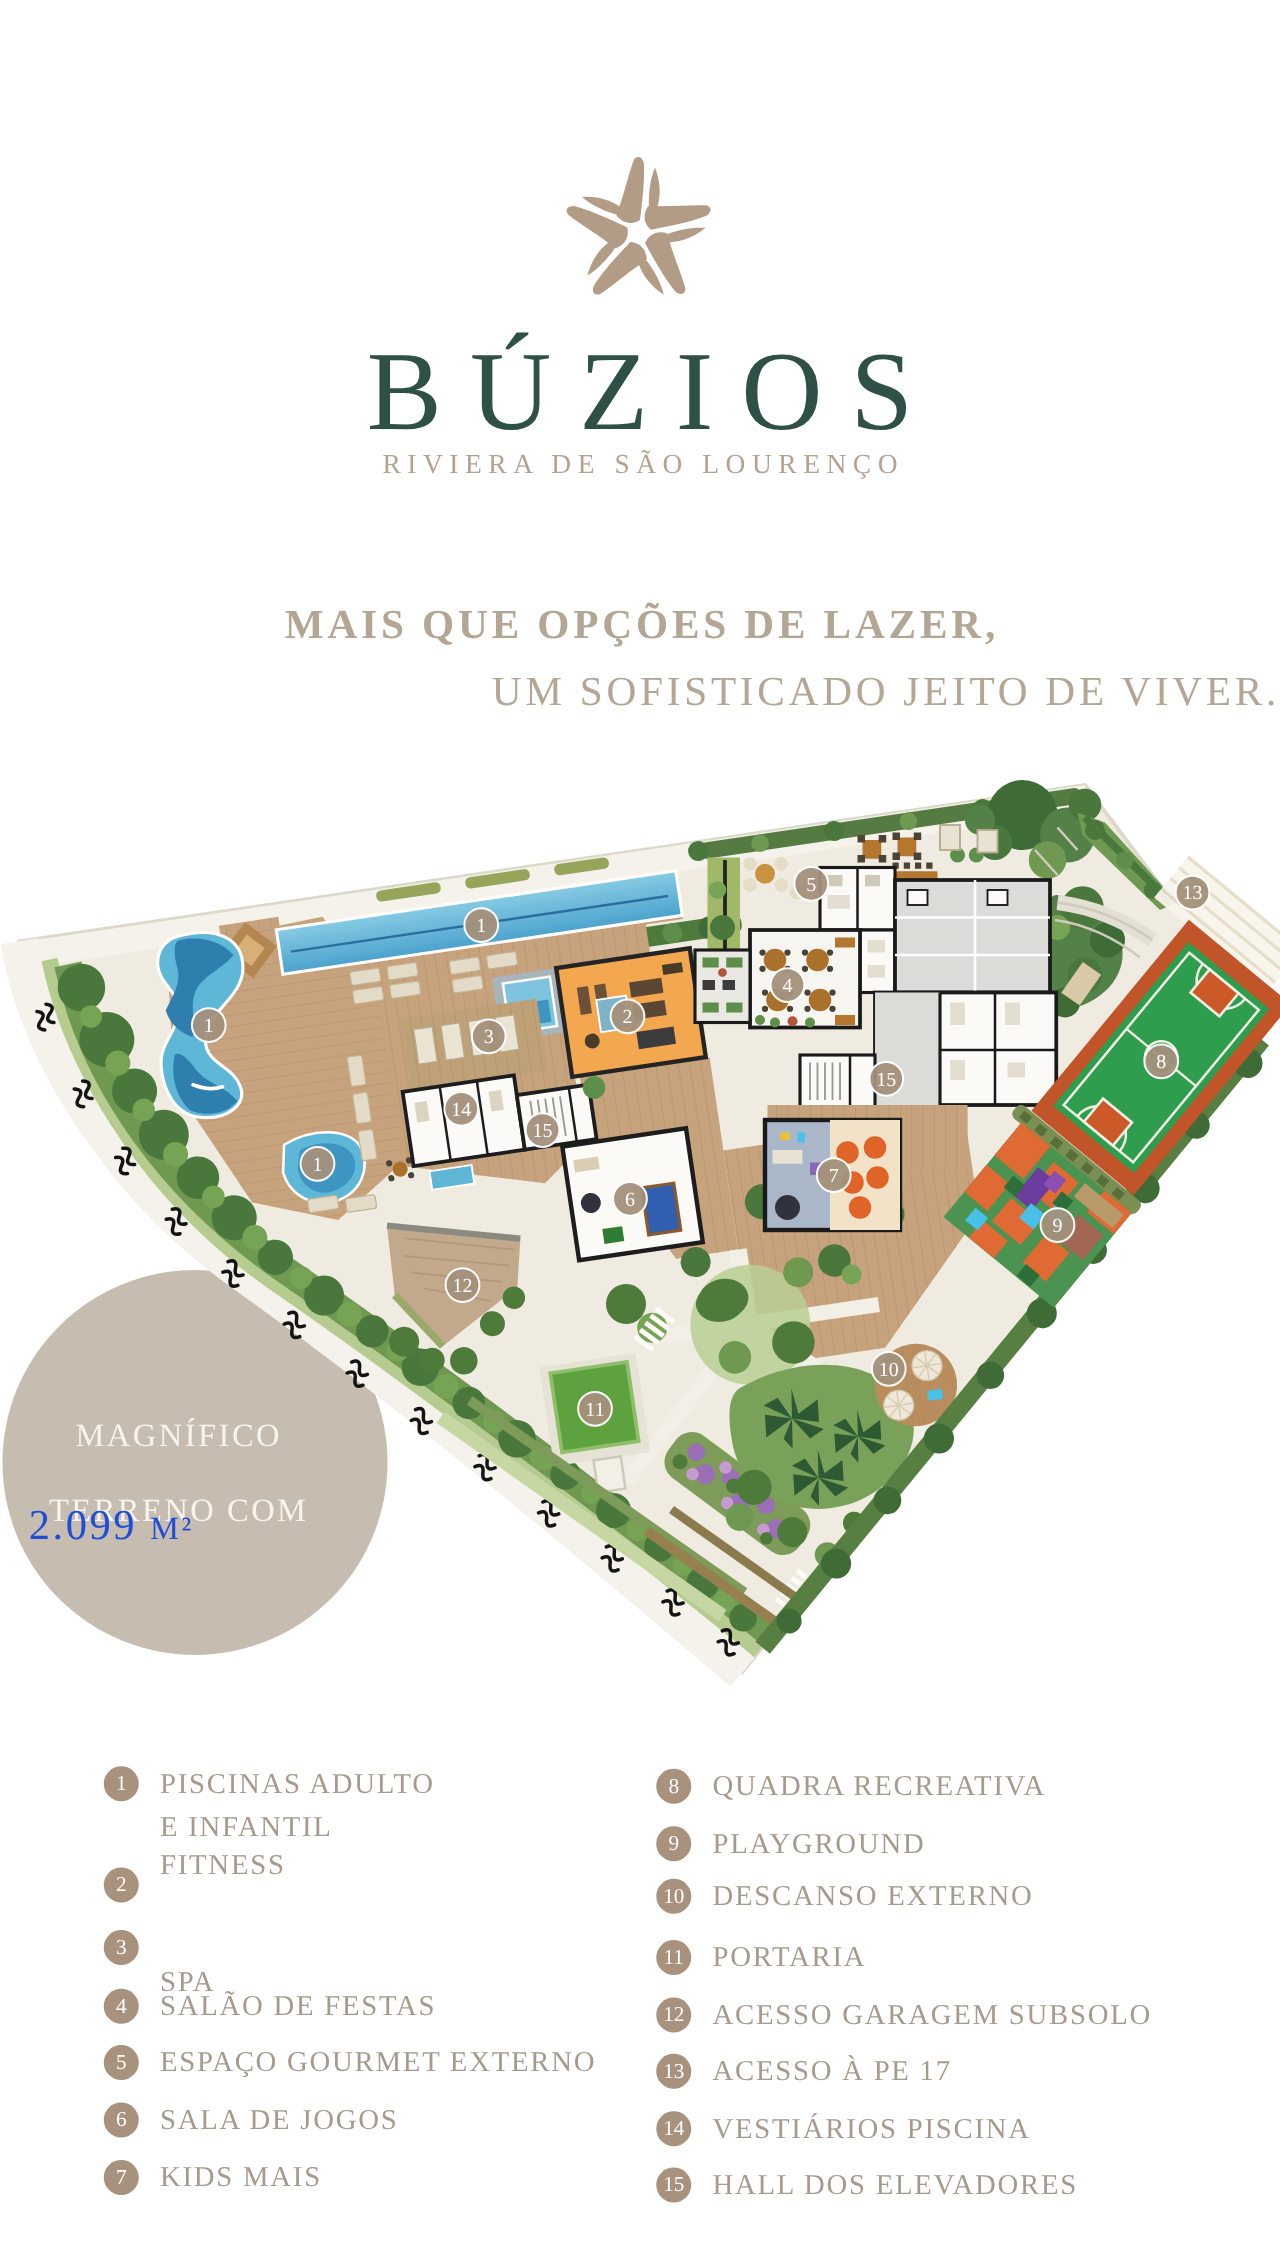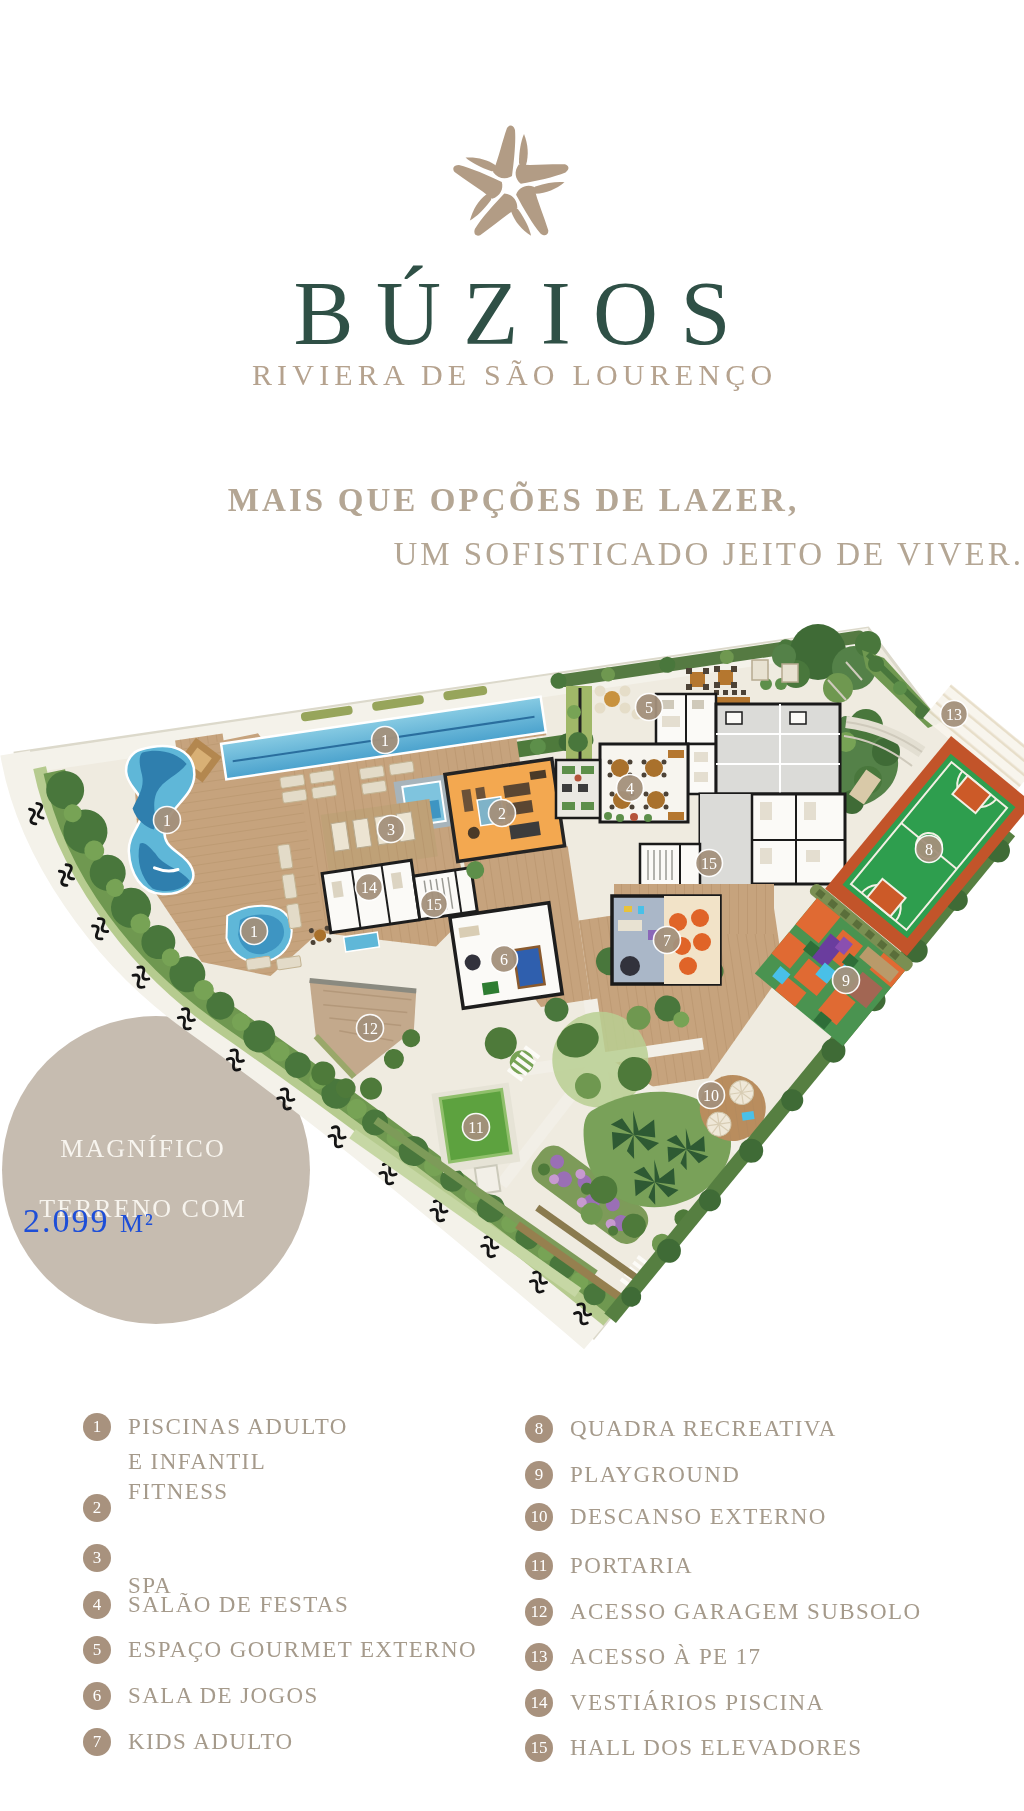--- a/index.html
+++ b/index.html
@@ -18,21 +18,21 @@
     </g>
     <use href="#arm" transform="rotate(72)"></use>
     <use href="#arm" transform="rotate(144)"></use>
     <use href="#arm" transform="rotate(216)"></use>
     <use href="#arm" transform="rotate(288)"></use>
   </g>
 </svg>
 
 <div class="abs" style="left:0;top:262px;width:1024px;text-align:center;color:#2f5046;font-size:90px;letter-spacing:22.4px;text-indent:22.4px;font-weight:400;">BÚZIOS</div>
 
-<div class="abs" style="left:0;top:358px;width:1024px;text-align:center;color:#b5a28e;font-size:30px;letter-spacing:5.2px;text-indent:5.2px;">RIVIERA DE SÃO LOURENÇO</div>
+<div class="abs" style="left:0;top:358px;width:1024px;text-align:center;color:#b5a28e;font-size:22px;letter-spacing:5.2px;text-indent:5.2px;">RIVIERA DE SÃO LOURENÇO</div>
 
 <div class="abs" style="left:0;top:482px;width:1024px;text-align:center;font-size:33px;letter-spacing:3.1px;text-indent:3.1px;color:#b4a694;font-weight:bold;">MAIS QUE OPÇÕES DE LAZER,</div>
 
 <div class="abs" style="left:0;top:536px;width:1024px;text-align:right;color:#b4a694;font-size:33px;letter-spacing:3px;text-indent:3px;">UM SOFISTICADO JEITO DE VIVER.</div>
 
 <svg class="abs" style="left:0;top:600px;" width="1024" height="760" viewBox="0 600 1024 760">
 <defs>
   <pattern id="planks" width="9" height="9" patternUnits="userSpaceOnUse">
     <line x1="0" y1="0" x2="0" y2="9" stroke="#a9865c" stroke-width="1.2" opacity="0.55"></line>
   </pattern>
@@ -767,21 +767,21 @@
   <div class="lgc" style="left:83px;top:191px;">4</div>
   <div class="lgt" style="left:128px;top:192px;">SALÃO DE FESTAS</div>
 
   <div class="lgc" style="left:83px;top:236px;">5</div>
   <div class="lgt" style="left:128px;top:237px;">ESPAÇO GOURMET EXTERNO</div>
 
   <div class="lgc" style="left:83px;top:282px;">6</div>
   <div class="lgt" style="left:128px;top:283px;">SALA DE JOGOS</div>
 
   <div class="lgc" style="left:83px;top:328px;">7</div>
-  <div class="lgt" style="left:128px;top:329px;">KIDS ADULTO</div>
+  <div class="lgt" style="left:128px;top:329px;">KIDS MAIS</div>
   <div class="lgt" style="left:128px;top:49px;text-align:right;">E INFANTIL</div>
 
   <div class="lgc" style="left:525px;top:15px;">8</div>
   <div class="lgt" style="left:570px;top:16px;">QUADRA RECREATIVA</div>
 
   <div class="lgc" style="left:525px;top:61px;">9</div>
   <div class="lgt" style="left:570px;top:62px;">PLAYGROUND</div>
 
   <div class="lgc" style="left:525px;top:103px;">10</div>
   <div class="lgt" style="left:570px;top:104px;">DESCANSO EXTERNO</div>

